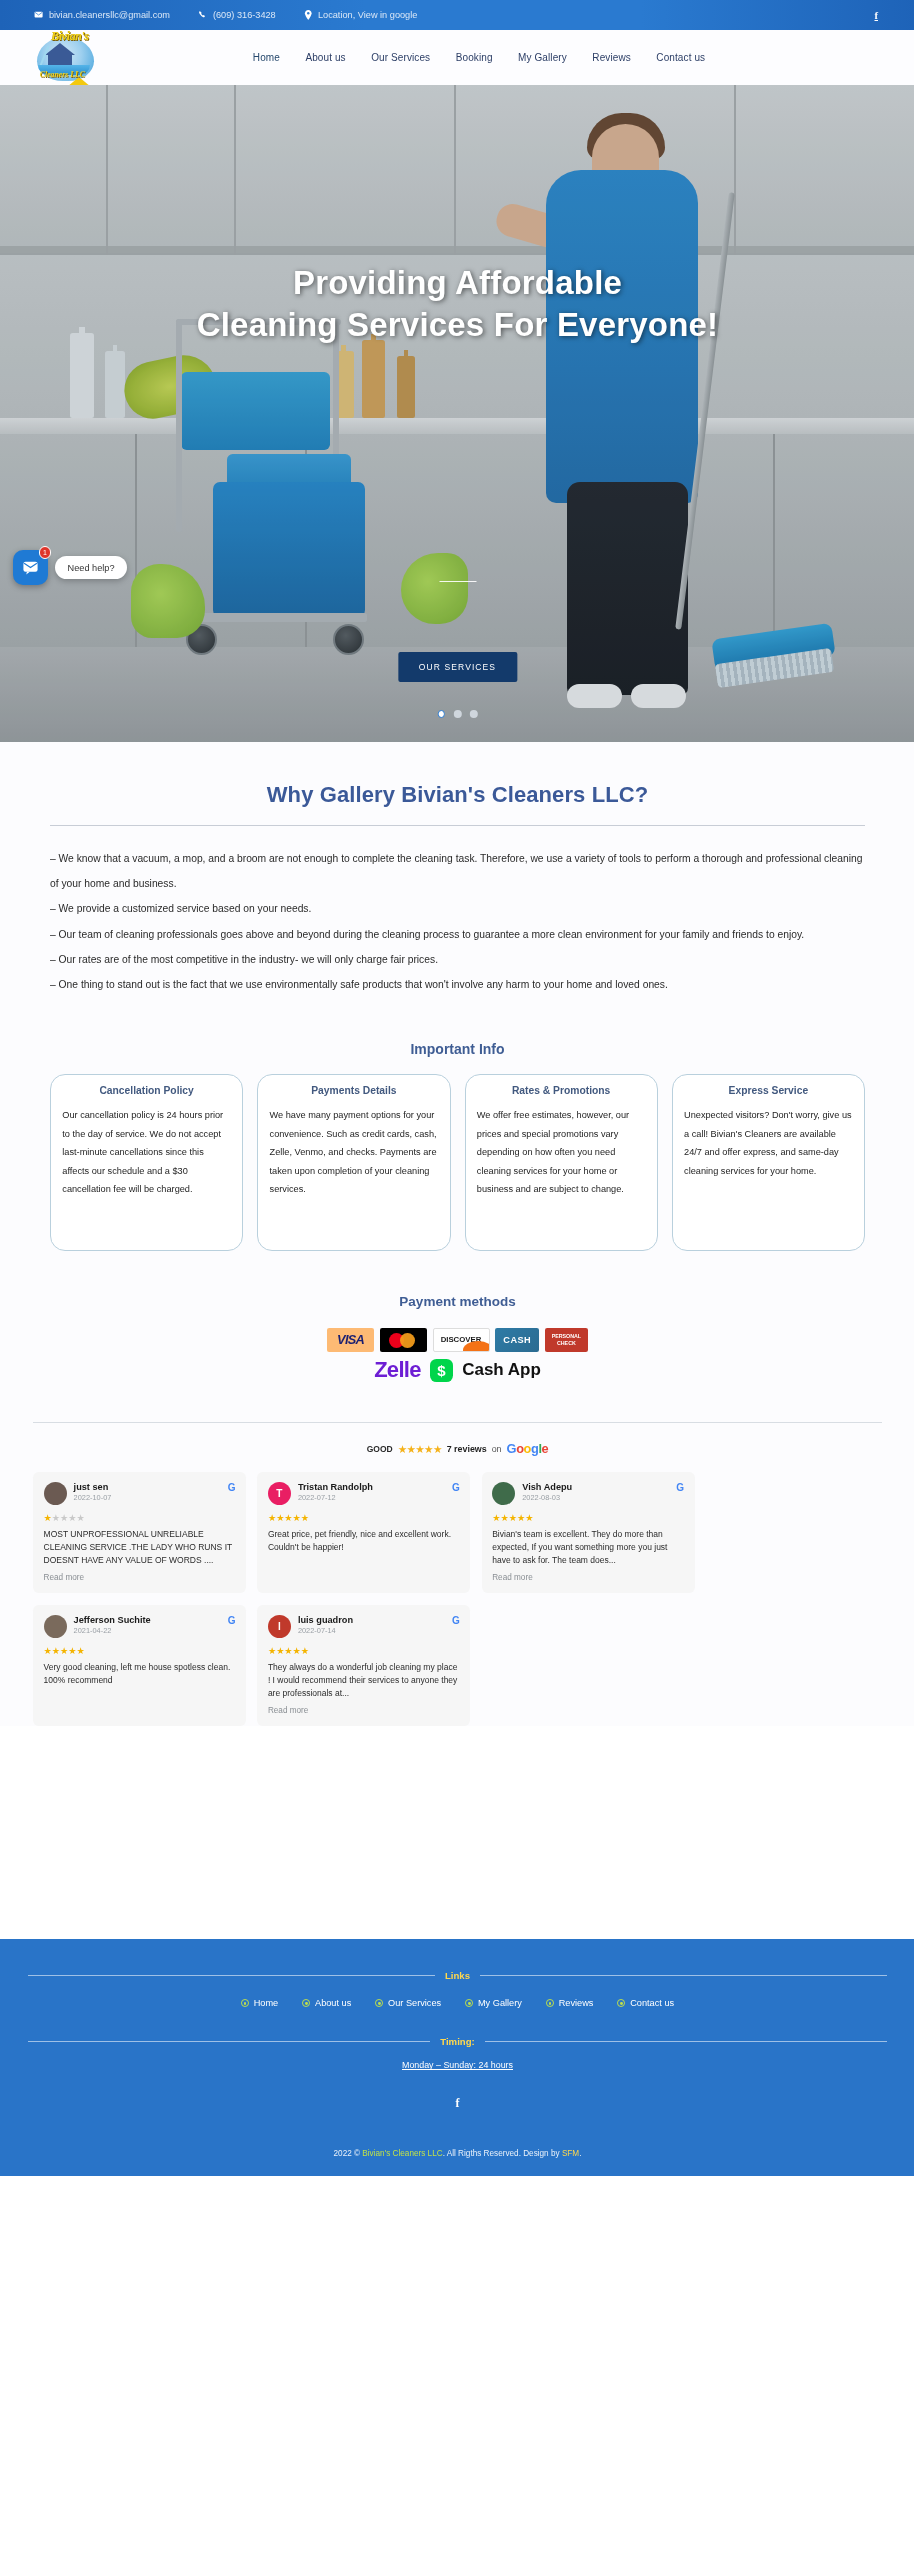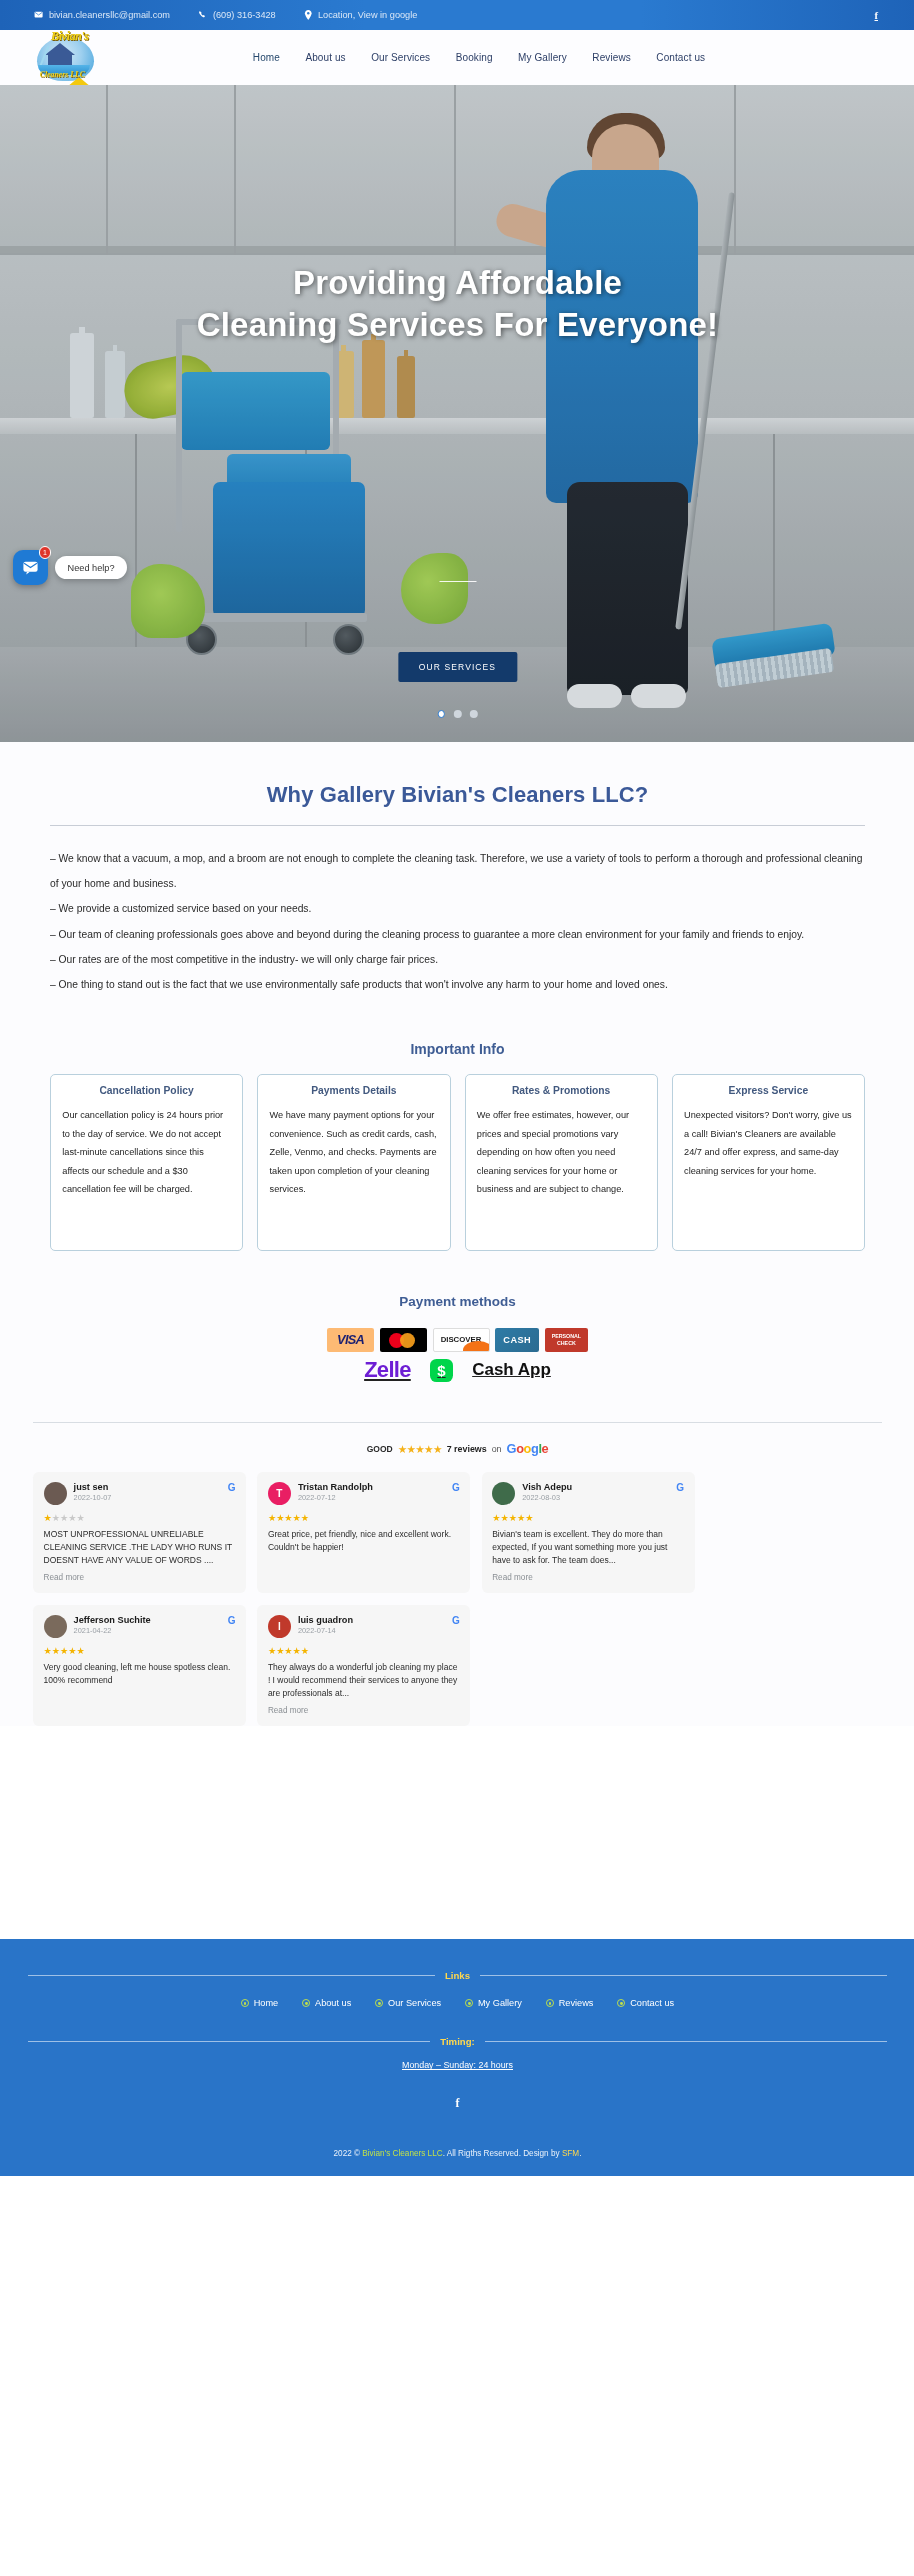--- a/index.html
+++ b/index.html
@@ -174,40 +174,40 @@
     text-align:center; color:#3b5998; font-size:22px; font-weight:bold;
     letter-spacing:0.1px; margin-bottom:17px;
   }
   .why hr { border:none; border-top:0.7px solid #c8cdd6; margin:0 0 20px; }
   .why p { font-size:10.3px; line-height:2.45; color:#2a2a2a; }
 
   
   .imp-title { text-align:center; color:#3f5d94; font-size:14px; font-weight:bold; margin:37px 0 17px; }
   .cards { display:flex; gap:14px; padding:0 50px; align-items:stretch; }
   .card {
-    flex:1; border:0.7px solid #b9d0dd; border-radius:5px; background:#fff;
+    flex:1; border:0.7px solid #b9d0dd; border-radius:15px; background:#fff;
     padding:10px 11.3px 17px; min-height:177px;
   }
   .card h4 { text-align:center; color:#42597f; font-size:10.3px; font-weight:bold; margin-bottom:10px; }
   .card p { font-size:9.2px; line-height:2.0; color:#242424; }
 
   
   .pay-title { text-align:center; color:#3f5d94; font-size:13.5px; font-weight:bold; margin:43px 0 18.4px; }
   .pay-row { display:flex; justify-content:center; align-items:center; gap:5.7px; }
   .pm { height:24px; display:flex; align-items:center; justify-content:center; border-radius:2.1px; }
   .pm-visa { width:47px; background:#fdba74; color:#1a1f71; font-style:italic; font-weight:bold; font-size:12.8px; font-family:"Liberation Sans",sans-serif; letter-spacing:-0.7px; }
   .pm-mc { width:47px; background:#000; position:relative; }
   .pm-mc .c1,.pm-mc .c2 { position:absolute; top:5px; width:15px; height:15px; border-radius:50%; }
   .pm-mc .c1 { left:9.2px; background:#eb001b; }
   .pm-mc .c2 { left:20px; background:#f79e1b; opacity:.92; }
   .pm-disc { width:57px; background:#fff; border:0.7px solid #ddd; color:#1b1b1b; font-weight:bold; font-size:7.8px; position:relative; overflow:hidden; }
   .pm-disc:after { content:""; position:absolute; right:-4.3px; bottom:-8.5px; width:30px; height:18.4px; background:#f47216; border-radius:50%; }
   .pm-cash { width:44px; background:linear-gradient(135deg,#2e7ba6,#2b6b91); color:#fff; font-weight:bold; font-size:9.2px; letter-spacing:0.4px; }
   .pm-chk { width:43px; background:#c0392b; color:#fff; font-weight:bold; font-size:5.3px; text-align:center; line-height:1.25; }
-  .pay-row2 { display:flex; justify-content:center; align-items:center; gap:19px; margin-top:5.7px;text-decoration:underline; }
+  .pay-row2 { display:flex; justify-content:center; align-items:center; gap:9px; margin-top:5.7px; }
   .zelle { color:#6d1ed4; font-size:22px; font-weight:bold; letter-spacing:-0.7px; font-family:"Liberation Sans",sans-serif;}
   .cashapp-ic { width:23.4px; height:23.4px; border-radius:6.4px; background:#00d54b; color:#fff; font-size:15px; font-weight:bold; display:flex; align-items:center; justify-content:center; }
   .cashapp-tx { font-size:17px; font-weight:bold; color:#111; }
 
   
   .rev-wrap { padding:18.4px 33px 0; }
   .rev-sep { border:none; border-top:0.7px solid #d8dde3; margin:20px 0 0; }
   .rev-head { display:flex; justify-content:center; align-items:center; gap:5px; margin:18.4px 0 15.6px; font-size:9.2px; }
   .rev-head .good { font-weight:bold; color:#2b2b2b; font-size:8.5px; }
   .stars-y { color:#f5b21a; letter-spacing:-0.7px; font-size:10.6px; }

